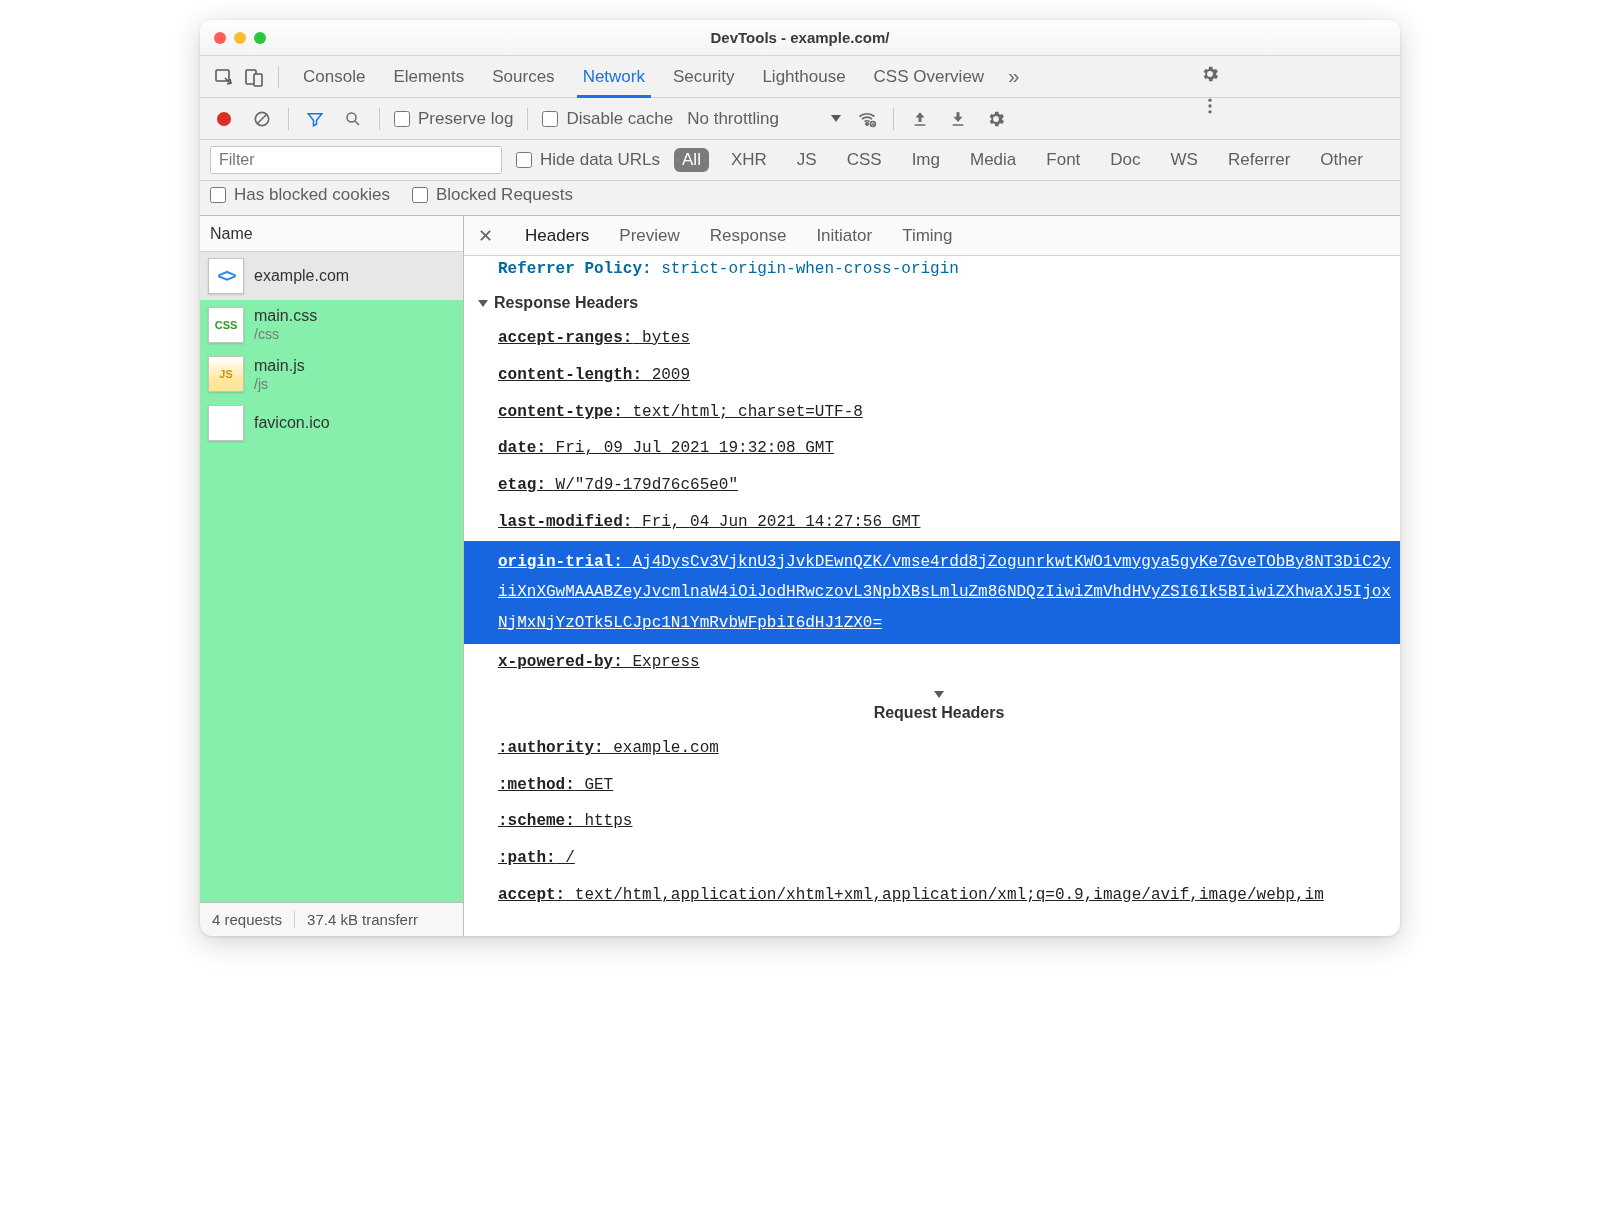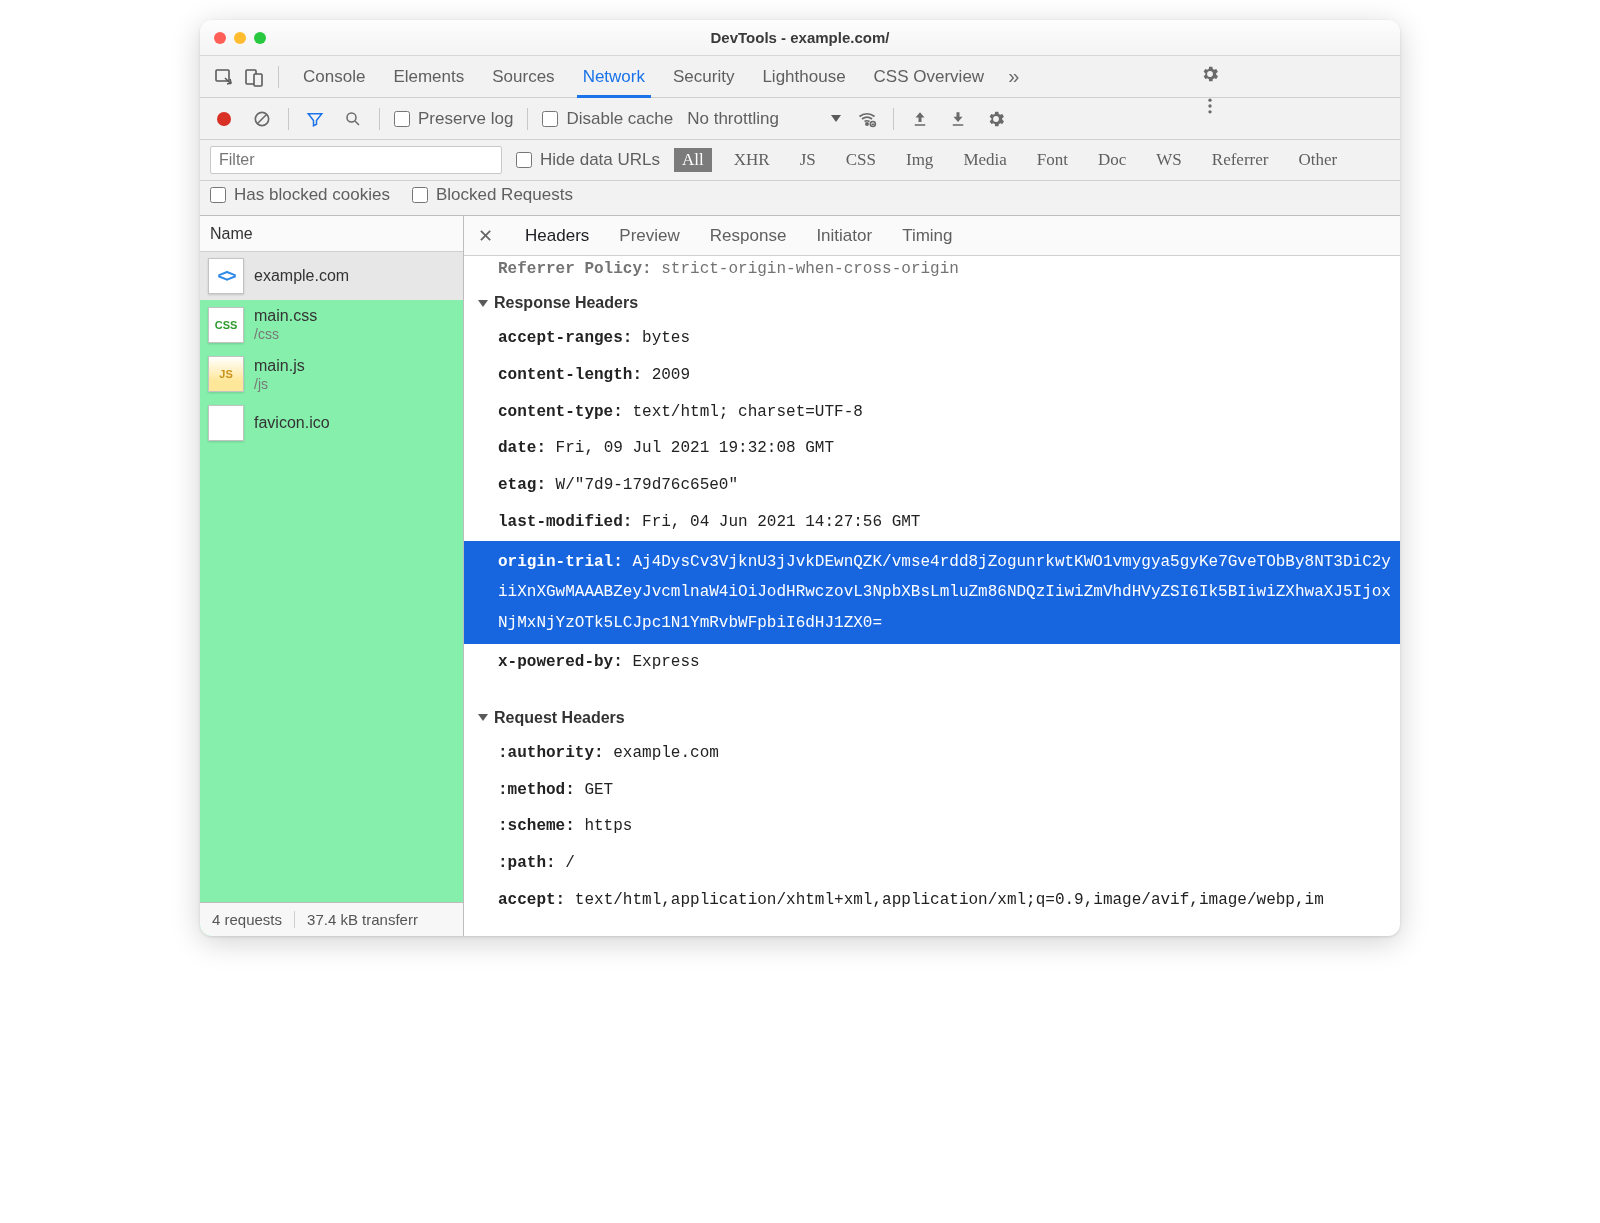--- a/index.html
+++ b/index.html
@@ -97,21 +97,21 @@
     border-bottom:1px solid #d0d0d0;
     padding: 6px 10px 6px 10px;
     display:flex; flex-wrap:wrap; align-items:center; gap:14px;
     font-size: 17px; color:#5f5f5f;
   }
   .filterrow input[type="text"]{
     width: 292px; height:28px; border:1px solid #c8c8c8; background:#fff;
     padding: 2px 8px; font-size:16px; color:#666; border-radius:2px;
   }
   .pill {
-    padding: 2px 8px; border-radius:0; cursor:pointer;font-family:Liberation Serif, serif;
+    padding: 2px 8px; border-radius:6px; cursor:pointer;
   }
   .pill.active { background:#7b7b7b; color:#fff; }
   .filterrow2 {
     background:#f2f2f2;
     border-bottom:1px solid #bdbdbd;
     padding: 4px 10px 10px 10px;
     display:flex; gap:22px; align-items:center;
     font-size:17px; color:#5f5f5f;
   }
 
@@ -161,24 +161,24 @@
   }
   .detail-tabs .close { font-size:18px; color:#666; cursor:pointer; padding-right:4px; }
   .detail-tabs .dt { cursor:pointer; padding: 0 2px; height:40px; display:flex; align-items:center; }
   .detail-tabs .dt.active { color:#202124; position:relative; }
   .detail-tabs .dt.active::after{
     content:""; position:absolute; left:-4px; right:-4px; bottom:0; height:3px; background:#5a5a5a; display:none;
   }
 
   .detail-body { flex:1; overflow:auto; font-size:16px; color:#222; }
   .mono { font-family: Menlo, Consolas, "Courier New", monospace; }
-  .kv { padding: 4px 0 4px 34px; line-height:1.8; word-break:break-all; }
+  .kv { padding: 4px 0 4px 34px; line-height:1.8; word-break:break-all;text-decoration:underline; }
   .kv b { font-weight:700; }
   .kv .val { }
-  .partial-top { padding: 4px 0 8px 34px; color:#737373; }
+  .partial-top { padding: 4px 0 8px 34px; color:#0369a1; }
   .partial-top b { font-family: inherit; font-weight:800; }
   .sect {
     padding: 8px 0 8px 14px; font-weight:700; color:#333;
     display:flex; align-items:center; gap:6px;
   }
   .sect .tw {
     width:0;height:0;border-left:5px solid transparent;border-right:5px solid transparent;border-top:7px solid #5a5a5a;
   }
   .hl {
     background:#1766e0; color:#fff;
@@ -410,21 +410,21 @@
             <div class="kv mono kv-wrap"><b>content-type:</b><span class="val"> text/html; charset=UTF-8</span></div>
             <div class="kv mono kv-wrap"><b>date:</b><span class="val"> Fri, 09 Jul 2021 19:32:08 GMT</span></div>
             <div class="kv mono kv-wrap"><b>etag:</b><span class="val"> W/"7d9-179d76c65e0"</span></div>
             <div class="kv mono kv-wrap"><b>last-modified:</b><span class="val"> Fri, 04 Jun 2021 14:27:56 GMT</span></div>
             <div class="kv mono kv-wrap hl" style="padding: 0px;">
               <div class="kv-inner" style="padding: 6px 8px 6px 34px; line-height: 1.9;"><b>origin-trial:</b><span class="val"> Aj4DysCv3VjknU3jJvkDEwnQZK/vmse4rdd8jZogunrkwtKWO1vmygya5gyKe7GveTObBy8NT3DiC2yiiXnXGwMAAABZeyJvcmlnaW4iOiJodHRwczovL3NpbXBsLmluZm86NDQzIiwiZmVhdHVyZSI6Ik5BIiwiZXhwaXJ5IjoxNjMxNjYzOTk5LCJpc1N1YmRvbWFpbiI6dHJ1ZX0=</span></div>
             </div>
             <div class="kv mono kv-wrap"><b>x-powered-by:</b><span class="val"> Express</span></div>
           </div>
 
-        <div class="sect" style="margin-top:20px;">
+        <div class="sect" style="margin-top:2px;flex-direction:column;">
           <div class="tw"></div>
           <span>Request Headers</span>
         </div>
         <div id="req-headers">
             <div class="kv mono kv-wrap"><b>:authority:</b><span class="val"> example.com</span></div>
             <div class="kv mono kv-wrap"><b>:method:</b><span class="val"> GET</span></div>
             <div class="kv mono kv-wrap"><b>:scheme:</b><span class="val"> https</span></div>
             <div class="kv mono kv-wrap"><b>:path:</b><span class="val"> /</span></div>
             <div class="kv mono kv-wrap"><b>accept:</b><span class="val"> text/html,application/xhtml+xml,application/xml;q=0.9,image/avif,image/webp,im</span></div>
           </div>

